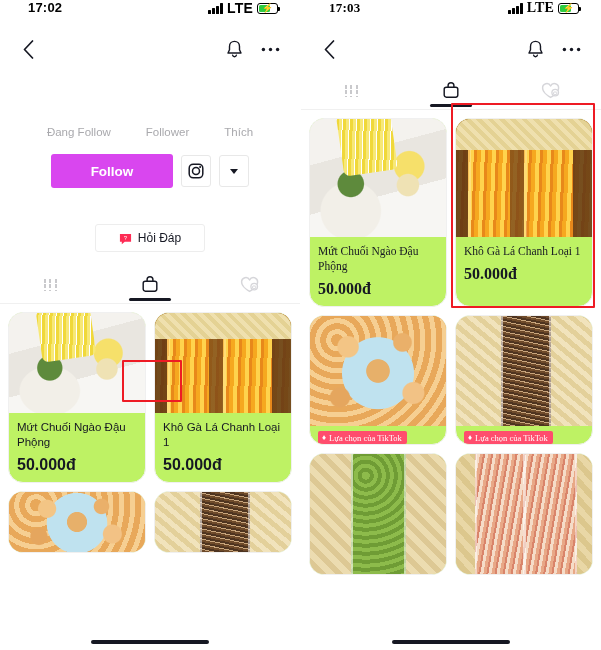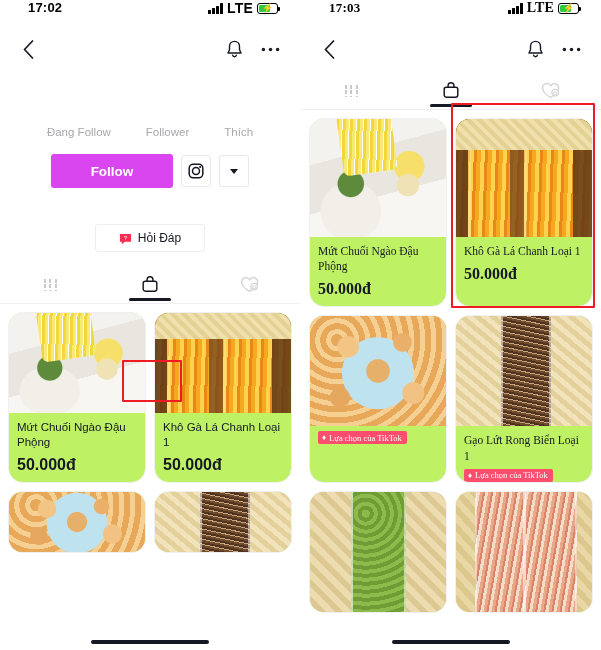--- a/index.html
+++ b/index.html
@@ -408,21 +408,20 @@
 
       <div class="card">
         <div class="thumb img-da" style="height:110px"></div>
         <div class="badge" style="background:#FF4D6D">
           <span class="tk">♦</span>
           <span>Lựa chọn của TikTok</span>
         </div>
       </div>
       <div class="card">
         <div class="thumb img-gao" style="height:110px"></div>
-        <div class="pname">Gạo Lứt Rong Biển Loại 1</div>
         <div class="badge" style="background:#FF4D6D">
           <span class="tk">♦</span>
           <span>Lựa chọn của TikTok</span>
         </div>
       </div>
 
       <div class="card">
         <div class="thumb img-dau" style="height:120px"></div>
       </div>
       <div class="card">

